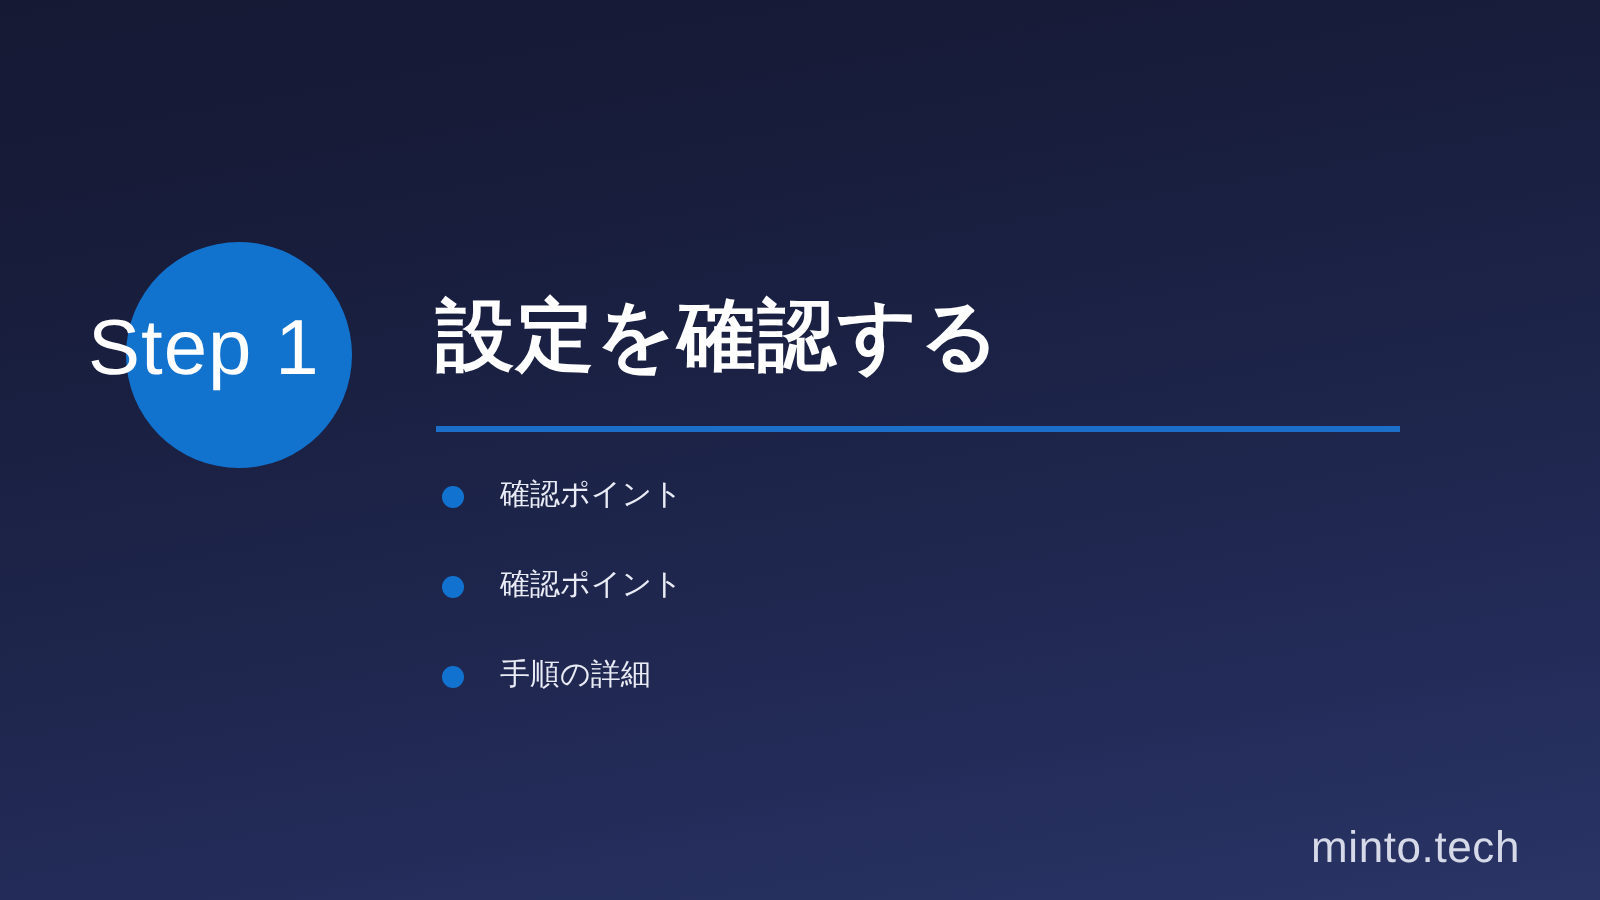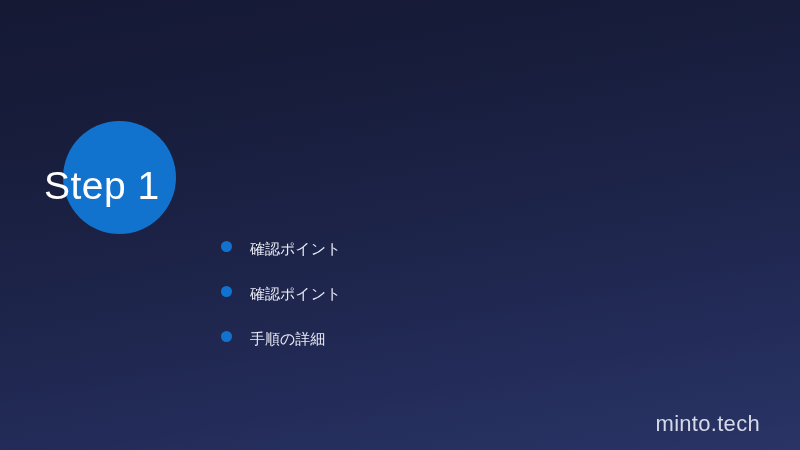--- a/index.html
+++ b/index.html
@@ -34,21 +34,20 @@
   #step-label {
     position:absolute;
     left:44px; top:152px;
     width:170px;
     height:46px;
     line-height:46px;
     font-size:39px;
     letter-spacing:0.5px;
     color:#ffffff;
     white-space:nowrap;
-    margin-top:11px;
   }
 
   
   #title-block {
     position:absolute;
     left:218px; top:143px;
     width:500px;
   }
 
   #slide-title {
@@ -69,22 +68,24 @@
 
   
   #bullet-list {
     position:absolute;
     left:221px; top:241px;
     list-style:none;
   }
 
   .bullet-item {
     display:flex;
+    align-items:center;
     height:15px;
     margin-bottom:30px;
+    font-family:Liberation Mono, monospace;
   }
 
   .bullet-dot {
     flex:0 0 auto;
     width:11px; height:11px;
     border-radius:50%;
     background:#1173cf;
     margin-right:18px;
   }
 
@@ -107,20 +108,24 @@
 </style>
 </head>
 <body>
 
 <div id="slide">
 
   <div id="step-badge"></div>
 
   <div id="step-label">Step 1</div>
 
+  <div id="title-block">
+    <div id="slide-title">設定を確認する</div>
+    <div id="title-rule"></div>
+  </div>
 
   <ul id="bullet-list">
     <li class="bullet-item">
       <span class="bullet-dot"></span>
       <span class="bullet-text">確認ポイント</span>
     </li>
     <li class="bullet-item">
       <span class="bullet-dot"></span>
       <span class="bullet-text">確認ポイント</span>
     </li>

